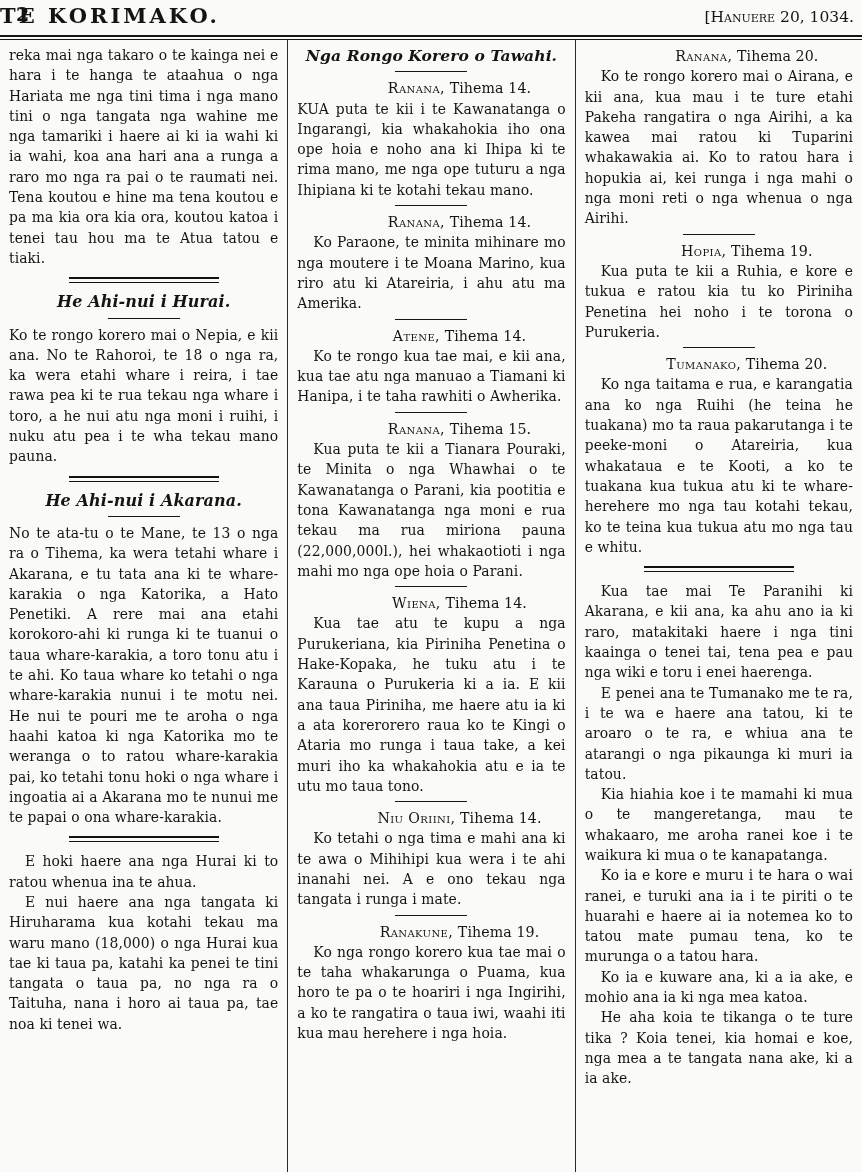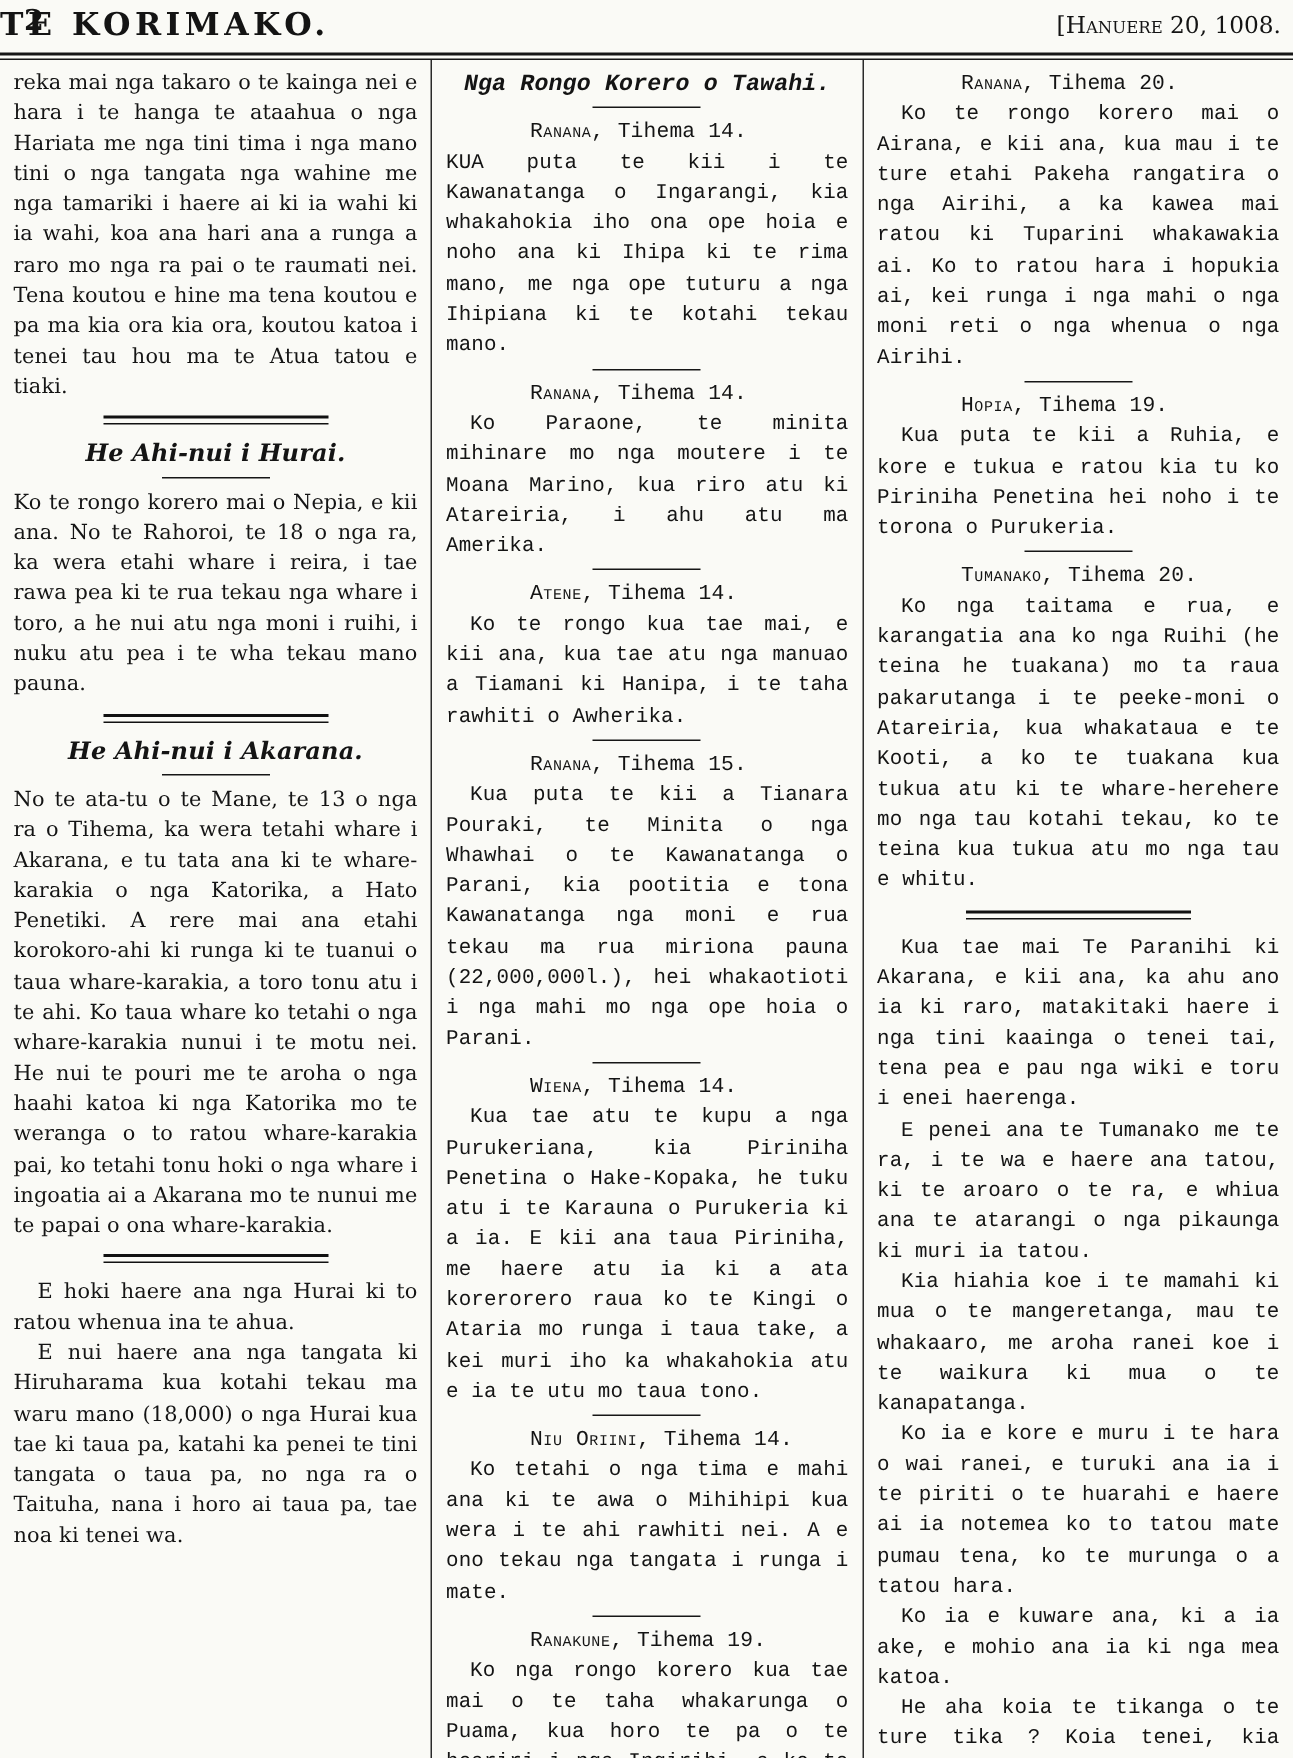--- a/index.html
+++ b/index.html
@@ -58,21 +58,21 @@
   }
   .col {
     width: 33.3333%;
     box-sizing: border-box;
     padding: 5px 9px 0 9px;
     font-size: 13.9px;
     line-height: 20.3px;
     text-align: justify;
     letter-spacing: 0.1px;
   }
-  .col + .col { border-left: 1.5px solid #2a2a2a; font-family: Liberation Mono, monospace; }
+  .col + .col { border-left: 1.5px solid #2a2a2a; }
   p { margin: 0; }
   .indent { text-indent: 16px; }
   .section-title {
     text-align: center;
     font-weight: bold;
     font-style: italic;
     font-size: 16px;
     margin-top: 3px;
   }
   .col-title {
@@ -89,36 +89,36 @@
     height: 0;
   }
   .rule-double {
     width: 150px;
     height: 3px;
     border-top: 2.5px solid #111;
     border-bottom: 1.2px solid #111;
     margin: 9px auto 9px auto;
   }
   .dateline {
-    text-align: left;
+    text-align: center;
     padding-left: 56px;
     font-size: 14.2px;
     margin-top: 1px;
   }
   .dateline .place { font-variant: small-caps; letter-spacing: 0.4px; }
 </style>
 </head>
 <body>
 
 <div class="page">
 
   <div class="header">
     <span class="page-num">2</span>
     <div class="masthead">TE KORIMAKO.</div>
-    <span class="issue-date sc">[Hanuere 20, 1008.</span>
+    <span class="issue-date sc">[Hanuere 20, 1034.</span>
   </div>
   <div class="header-rule"></div>
 
   <div class="content">
 
     <div class="col">
       <p>reka mai nga takaro o te kainga nei e hara i te hanga te ataahua o nga Hariata me nga tini tima i nga mano tini o nga tangata nga wahine me nga tamariki i haere ai ki ia wahi ki ia wahi, koa ana hari ana a runga a raro mo nga ra pai o te raumati nei. Tena koutou e hine ma tena koutou e pa ma kia ora kia ora, koutou katoa i tenei tau hou ma te Atua tatou e tiaki.</p>
 
       <div class="rule-double"></div>
 
@@ -167,21 +167,21 @@
       <div class="rule-short"></div>
 
       <div>
         <div class="dateline"><span class="place">Wiena,</span> <span>Tihema 14.</span></div>
         <p class="indent">Kua tae atu te kupu a nga Purukeriana, kia Piriniha Penetina o Hake-Kopaka, he tuku atu i te Karauna o Purukeria ki a ia.  E kii ana taua Piriniha, me haere atu ia ki a ata korerorero raua ko te Kingi o Ataria mo runga i taua take, a kei muri iho ka whakahokia atu e ia te utu mo taua tono.</p>
       </div>
       <div class="rule-short"></div>
 
       <div>
         <div class="dateline"><span class="place">Niu Oriini,</span> <span>Tihema 14.</span></div>
-        <p class="indent">Ko tetahi o nga tima e mahi ana ki te awa o Mihihipi kua wera i te ahi rawhiti nei.  A e ono tekau nga tangata i runga i mate.</p>
+        <p class="indent">Ko tetahi o nga tima e mahi ana ki te awa o Mihihipi kua wera i te ahi inanahi nei.  A e ono tekau nga tangata i runga i mate.</p>
       </div>
       <div class="rule-short"></div>
 
       <div>
         <div class="dateline"><span class="place">Ranakune,</span> <span>Tihema 19.</span></div>
         <p class="indent">Ko nga rongo korero kua tae mai o te taha whakarunga o Puama, kua horo te pa o te hoariri i nga Ingirihi, a ko te rangatira o taua iwi, waahi iti kua mau herehere i nga hoia.</p>
       </div>
     </div>
 
     <div class="col">

